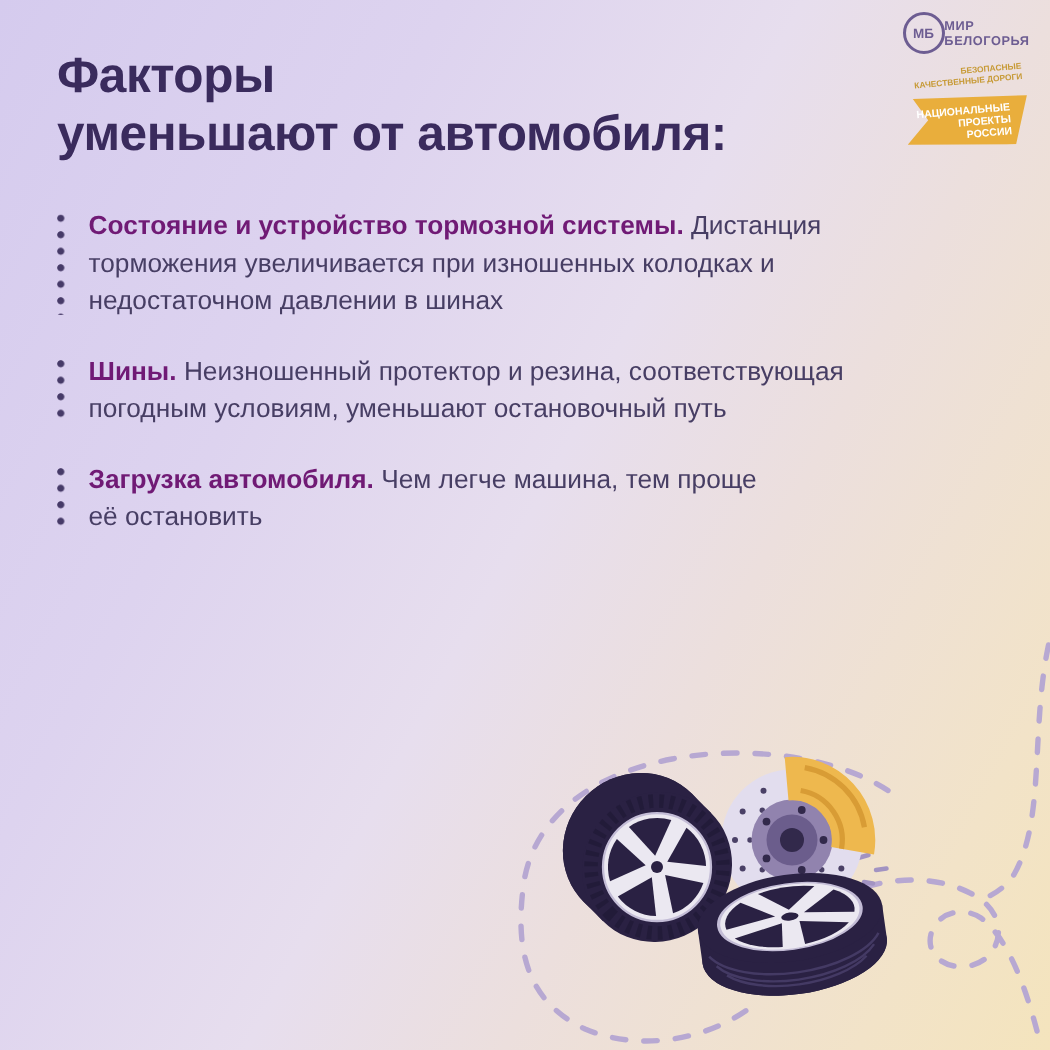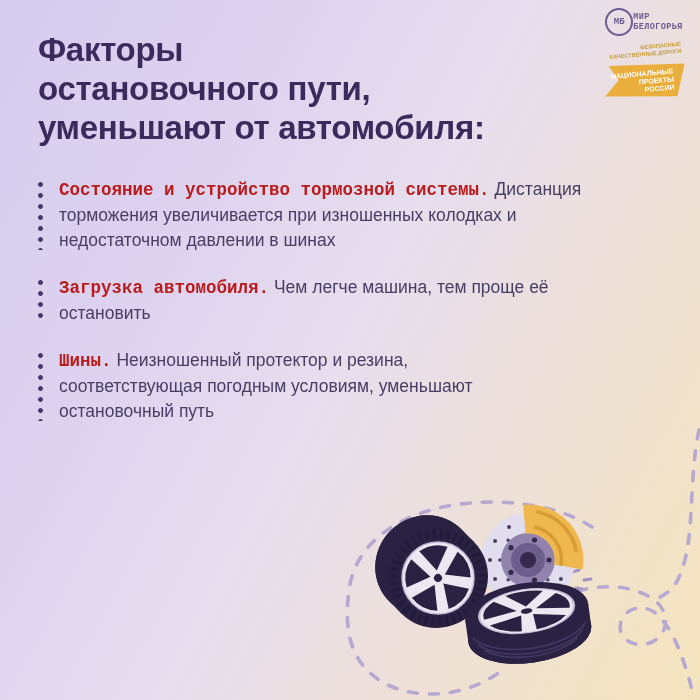--- a/index.html
+++ b/index.html
@@ -11,35 +11,35 @@
   .content{position:relative;z-index:2;padding:30px 12px 0 38px;}
   .title{
     color:#3a2b5d;font-weight:700;font-size:33px;line-height:39px;
     letter-spacing:-0.3px;margin:0 0 30px 0;
   }
   .items{display:block;}
   .item{
     position:relative;padding-left:21px;margin-bottom:22px;
     color:#473e64;font-size:17.5px;line-height:25px;
   }
-  .item b{color:#b91c1c;font-weight:700;font-family:Liberation Mono, monospace;}
+  .item b{color:#701a75;font-weight:700;}
   .item::before{
     content:"";position:absolute;left:0;top:5px;bottom:3px;width:5px;
     background-image:radial-gradient(circle at 2.5px 2.5px,#463a68 2.1px,rgba(0,0,0,0) 2.6px);
     background-size:5px 11px;background-repeat:repeat-y;
   }
   .item:nth-child(1){max-width:545px;}
   .item:nth-child(2){max-width:545px;}
   .item:nth-child(3){max-width:450px;}
   .item:nth-child(4){max-width:525px;}
   .brand{
     position:absolute;top:8px;right:8px;z-index:3;width:96px;
     display:flex;flex-direction:column;align-items:center;
   }
-  .mb-row{display:flex;align-items:center;gap:0;font-family:Liberation Mono, monospace;}
+  .mb-row{display:flex;align-items:center;gap:0;}
   .mb-circle{
     width:24px;height:24px;border:2px solid #6d5d92;border-radius:50%;
     display:flex;align-items:center;justify-content:center;
     color:#6d5d92;font-weight:700;font-size:9px;letter-spacing:0;
   }
   .mb-name{color:#6d5d92;font-weight:700;font-size:8.5px;line-height:10px;letter-spacing:0.4px;}
   .badge{margin-top:5px;transform:rotate(-5deg);}
   .illu{position:absolute;left:0;top:0;z-index:1;pointer-events:none;}
 </style>
 </head>
@@ -152,31 +152,30 @@
     <polygon points="8,22 84,26 74,58 2,52 17,37" fill="#e9ae3c"></polygon>
     <text x="72" y="35" text-anchor="end" font-size="7" font-weight="700" fill="#ffffff">НАЦИОНАЛЬНЫЕ</text>
     <text x="72" y="43" text-anchor="end" font-size="7" font-weight="700" fill="#ffffff">ПРОЕКТЫ</text>
     <text x="72" y="51" text-anchor="end" font-size="7" font-weight="700" fill="#ffffff">РОССИИ</text>
   </svg>
 </div>
 
 <div class="content">
   <h1 class="title">
     <div>Факторы</div>
-    <div>остановочного пути,</div>
     <div>уменьшают от автомобиля:</div>
   </h1>
 
   <div class="items">
     <div class="item">
       <b>Состояние и устройство тормозной системы.</b>
       <span>Дистанция торможения увеличивается при изношенных колодках и недостаточном давлении в шинах</span>
     </div>
     <div class="item">
+      <b>Шины.</b>
+      <span>Неизношенный протектор и резина, соответствующая погодным условиям, уменьшают остановочный путь</span>
+    </div>
+    <div class="item">
       <b>Загрузка автомобиля.</b>
       <span>Чем легче машина, тем проще её остановить</span>
-    </div>
-    <div class="item">
-      <b>Шины.</b>
-      <span>Неизношенный протектор и резина, соответствующая погодным условиям, уменьшают остановочный путь</span>
     </div>
   </div>
 </div>
 
 </body></html>

